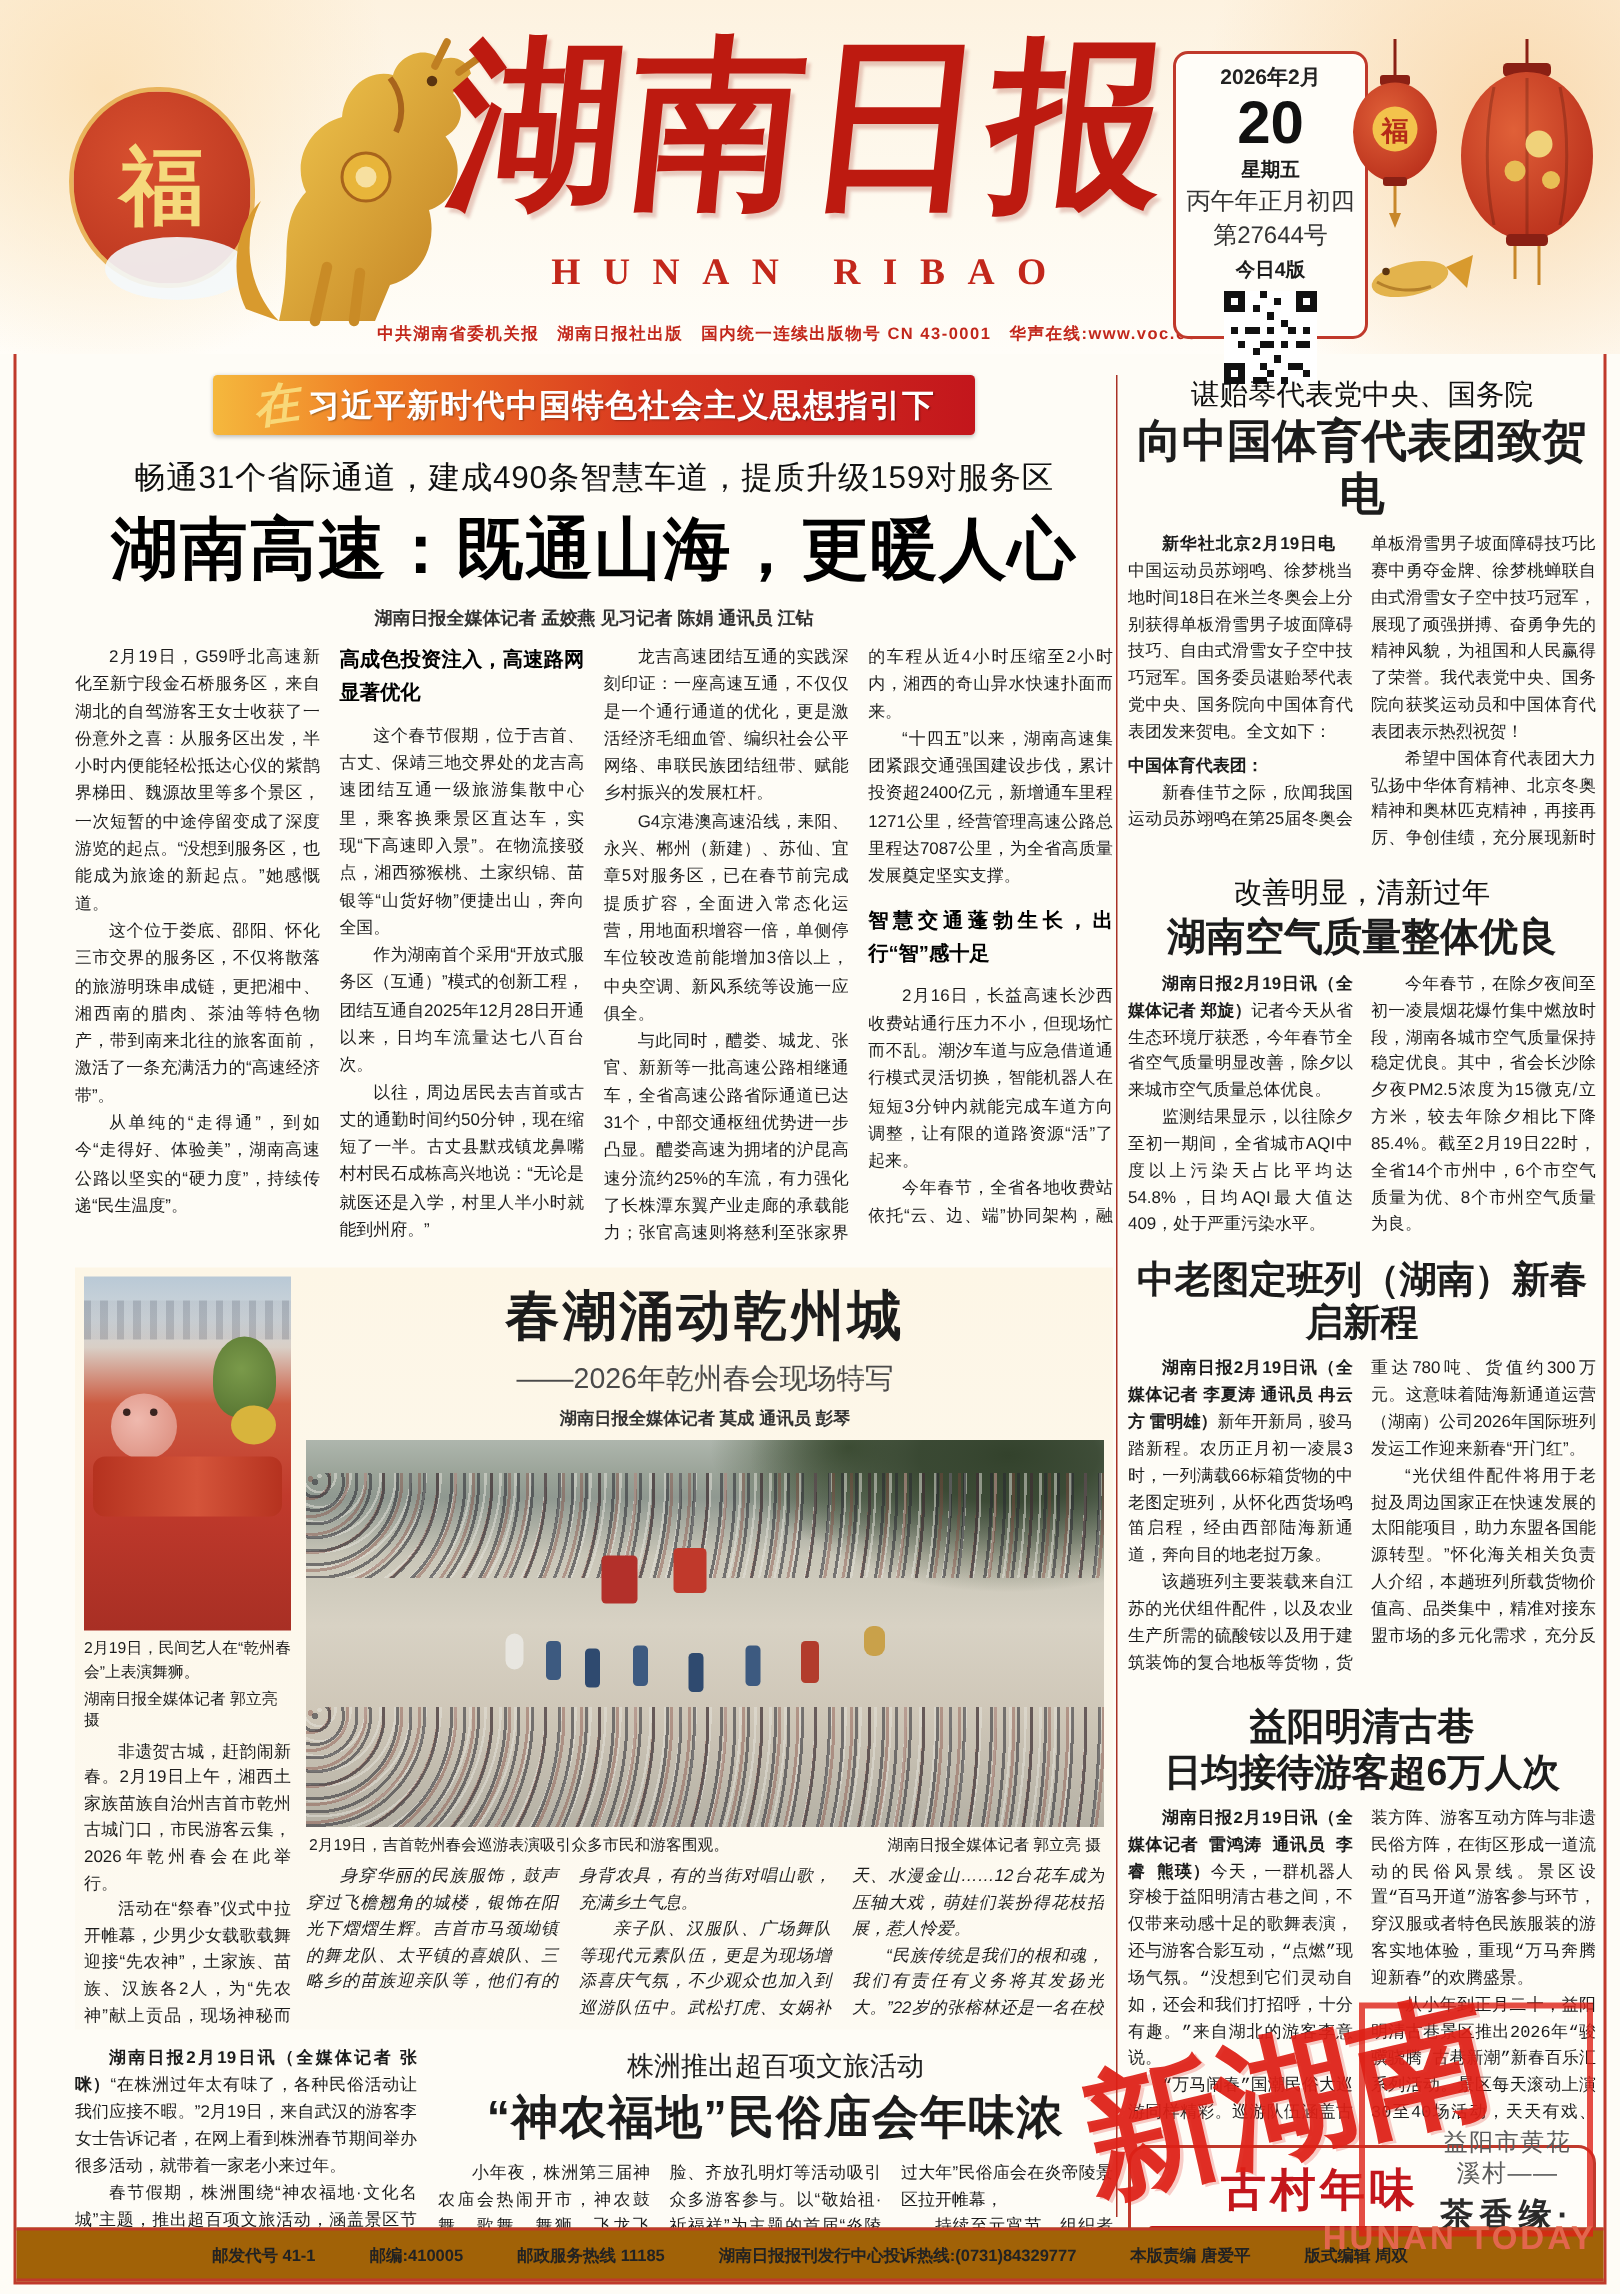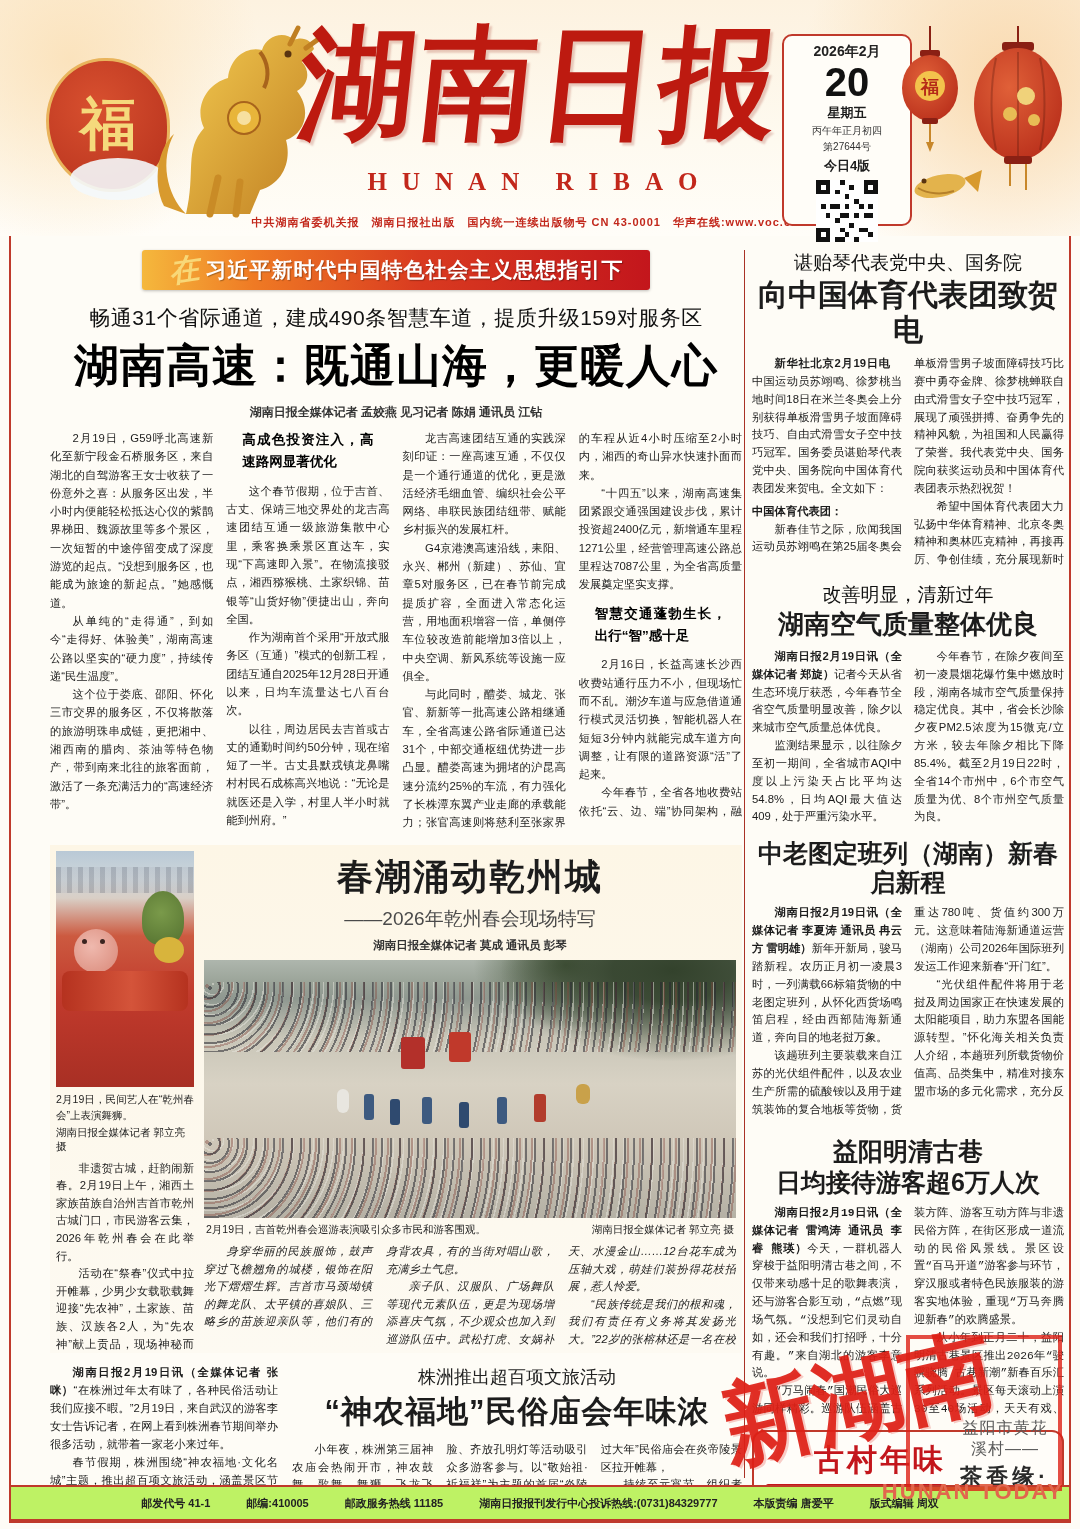--- a/index.html
+++ b/index.html
@@ -19,21 +19,21 @@
     text-shadow:3px 3px 2px rgba(150,30,20,0.22);}
   .mh-latin{position:absolute;left:300px;top:168px;width:480px;text-align:center;
     font-family:"Liberation Serif",serif;font-weight:bold;font-size:25px;letter-spacing:15px;color:#c2271b;}
   .mh-org{position:absolute;left:120px;bottom:6px;right:120px;text-align:center;
     font-size:11px;font-weight:bold;color:#c2271b;letter-spacing:1px;}
   .datebox{position:absolute;left:782px;top:34px;width:130px;height:192px;border:2px solid #c0392b;
     border-radius:10px;background:#fffdf8;text-align:center;padding-top:7px;box-sizing:border-box;}
   .db-ym{font-size:14px;font-weight:bold;color:#222;}
   .db-day{font-size:40px;font-weight:bold;color:#111;line-height:1.05;}
   .db-week{font-size:13px;font-weight:bold;margin-top:1px;}
-  .db-lunar,.db-issue{font-size:10px;color:#333;margin-top:2px;}
+  .db-lunar,.db-issue{font-size:16px;color:#333;margin-top:2px;}
   .db-pages{font-size:13px;font-weight:bold;margin-top:3px;}
   .db-qr{margin:5px auto 0;display:block;}
   .fu-badge{position:absolute;left:46px;top:58px;width:118px;height:128px;background:radial-gradient(circle at 40% 35%,#d8502f,#b5301c);
     border-radius:48% 52% 46% 54%;border:3px solid #e9b45c;display:flex;align-items:center;justify-content:center;}
   .fu-badge span{color:#f5d97c;font-size:56px;font-weight:bold;font-family:"Liberation Serif",serif;}
   .fu-cloud{position:absolute;left:70px;top:158px;width:96px;height:42px;background:#f4f8fb;border-radius:50%;opacity:.9;}
   .horse-art{position:absolute;left:140px;top:22px;}
   .lantern-art{position:absolute;left:898px;top:26px;}
   
   .vdivider{position:absolute;left:744px;top:250px;height:1228px;border-left:1px solid #a93226;z-index:2;}
@@ -44,21 +44,21 @@
     background:linear-gradient(90deg,#f5b83d 0%,#ef7a24 22%,#d93a20 55%,#c3161c 100%);
     border-radius:3px;box-shadow:0 1px 3px rgba(0,0,0,.25);}
   .banner .pre{color:#f8d878;font-family:"Liberation Serif",serif;font-style:italic;font-weight:bold;
     font-size:30px;transform:rotate(-8deg);margin-right:7px;}
   .banner .txt{color:#fff;font-weight:bold;font-size:21px;letter-spacing:1px;text-shadow:1px 1px 1px rgba(0,0,0,.3);}
   .kicker{text-align:center;font-size:21px;color:#111;margin:14px 0 2px;letter-spacing:.5px;}
   .headline{text-align:center;font-size:45px;font-weight:900;color:#000;letter-spacing:1px;margin:4px 0 8px;}
   .byline{text-align:center;font-size:12px;font-weight:bold;color:#333;margin-bottom:8px;}
   .body-cols{column-gap:13px;font-size:11.3px;line-height:1.62;text-align:justify;overflow:hidden;}
   .body-cols p{margin:0;text-indent:2em;}
-  .body-cols h4{font-size:13.5px;margin:9px 16px;text-indent:0;color:#000;}
+  .body-cols h4{font-size:13.5px;margin:9px 0;text-indent:0;color:#000;}
   .lead-body{column-count:4;height:404px;margin-top:2px;}
   
   .feature{margin-top:12px;background:linear-gradient(180deg,#fdf6e6,#fdfaf2);padding:6px;display:grid;
     grid-template-columns:138px 1fr;gap:10px;height:508px;overflow:hidden;box-sizing:border-box;}
   .sphoto{width:138px;height:236px;position:relative;overflow:hidden;
     background:linear-gradient(180deg,#b9c9d6 0%,#cfd6da 12%,#d9cfc6 20%,#cc5a40 36%,#c13a2c 62%,#a82f24 100%);}
   .sphoto .band{position:absolute;left:0;right:0;top:16px;height:26px;
     background:repeating-linear-gradient(90deg,rgba(90,95,110,.5) 0 5px,rgba(170,175,185,.4) 5px 11px);opacity:.6;}
   .f-capt{font-size:10.5px;line-height:1.5;margin:5px 0 2px;text-align:justify;}
   .f-credit{font-size:10.5px;margin-bottom:6px;}
@@ -110,21 +110,21 @@
   
   .stamp{position:absolute;right:14px;bottom:22px;width:340px;height:180px;z-index:30;pointer-events:none;}
   .stamp-frame{position:absolute;right:4px;top:8px;width:148px;height:148px;border:4px solid rgba(221,32,22,.8);}
   .stamp-cn{position:absolute;left:-6px;top:10px;font-size:92px;font-weight:900;color:rgba(221,32,22,.92);
     font-family:"Liberation Serif",serif;transform:rotate(-13deg);white-space:nowrap;
     text-shadow:2px 2px 0 rgba(221,32,22,.22);}
   .stamp-en{position:absolute;right:2px;bottom:2px;font-size:22px;font-weight:800;letter-spacing:2px;color:#e2664d;}
   
   .footer{position:absolute;left:11px;right:11px;bottom:8px;height:32px;border-top:2px solid #c0392b;
     border-bottom:2px solid #c0392b;display:flex;align-items:center;justify-content:center;gap:36px;
-    font-size:11px;font-weight:bold;color:#222;background:#bef264;z-index:3;}
+    font-size:11px;font-weight:bold;color:#222;background:#a16207;z-index:3;}
 </style>
 </head>
 <body>
 
 <div class="frame">
   <div class="c tl"></div>
   <div class="c tr"></div>
 </div>
 
 <div class="masthead">
@@ -238,22 +238,22 @@
   <div class="banner">
     <span class="pre">在</span>
     <span class="txt">习近平新时代中国特色社会主义思想指引下</span>
   </div>
 
   <div class="kicker">畅通31个省际通道，建成490条智慧车道，提质升级159对服务区</div>
   <h1 class="headline" style="margin:4px 0 8px;">湖南高速：既通山海，更暖人心</h1>
   <div class="byline">湖南日报全媒体记者 孟姣燕 见习记者 陈娟 通讯员 江钻</div>
   <div class="body-cols lead-body">
       <p>2月19日，G59呼北高速新化至新宁段金石桥服务区，来自湖北的自驾游客王女士收获了一份意外之喜：从服务区出发，半小时内便能轻松抵达心仪的紫鹊界梯田、魏源故里等多个景区，一次短暂的中途停留变成了深度游览的起点。“没想到服务区，也能成为旅途的新起点。”她感慨道。</p>
+      <p>这个位于娄底、邵阳、怀化三市交界的服务区，不仅将散落的旅游明珠串成链，更把湘中、湘西南的腊肉、茶油等特色物产，带到南来北往的旅客面前，激活了一条充满活力的“高速经济带”。</p>
       <p>从单纯的“走得通”，到如今“走得好、体验美”，湖南高速公路以坚实的“硬力度”，持续传递“民生温度”。</p>
-      <p>这个位于娄底、邵阳、怀化三市交界的服务区，不仅将散落的旅游明珠串成链，更把湘中、湘西南的腊肉、茶油等特色物产，带到南来北往的旅客面前，激活了一条充满活力的“高速经济带”。</p>
       <h4>高成色投资注入，高速路网显著优化</h4>
       <p>这个春节假期，位于吉首、古丈、保靖三地交界处的龙吉高速团结互通一级旅游集散中心里，乘客换乘景区直达车，实现“下高速即入景”。在物流接驳点，湘西猕猴桃、土家织锦、苗银等“山货好物”便捷出山，奔向全国。</p>
       <p>作为湖南首个采用“开放式服务区（互通）”模式的创新工程，团结互通自2025年12月28日开通以来，日均车流量达七八百台次。</p>
       <p>以往，周边居民去吉首或古丈的通勤时间约50分钟，现在缩短了一半。古丈县默戎镇龙鼻嘴村村民石成栋高兴地说：“无论是就医还是入学，村里人半小时就能到州府。”</p>
       <p>龙吉高速团结互通的实践深刻印证：一座高速互通，不仅仅是一个通行通道的优化，更是激活经济毛细血管、编织社会公平网络、串联民族团结纽带、赋能乡村振兴的发展杠杆。</p>
       <p>G4京港澳高速沿线，耒阳、永兴、郴州（新建）、苏仙、宜章5对服务区，已在春节前完成提质扩容，全面进入常态化运营，用地面积增容一倍，单侧停车位较改造前能增加3倍以上，中央空调、新风系统等设施一应俱全。</p>
       <p>与此同时，醴娄、城龙、张官、新新等一批高速公路相继通车，全省高速公路省际通道已达31个，中部交通枢纽优势进一步凸显。醴娄高速为拥堵的沪昆高速分流约25%的车流，有力强化了长株潭东翼产业走廊的承载能力；张官高速则将慈利至张家界的车程从近4小时压缩至2小时内，湘西的奇山异水快速扑面而来。</p>
       <p>“十四五”以来，湖南高速集团紧跟交通强国建设步伐，累计投资超2400亿元，新增通车里程1271公里，经营管理高速公路总里程达7087公里，为全省高质量发展奠定坚实支撑。</p>
       <h4>智慧交通蓬勃生长，出行“智”感十足</h4>
       <p>2月16日，长益高速长沙西收费站通行压力不小，但现场忙而不乱。潮汐车道与应急借道通行模式灵活切换，智能机器人在短短3分钟内就能完成车道方向调整，让有限的道路资源“活”了起来。</p>

